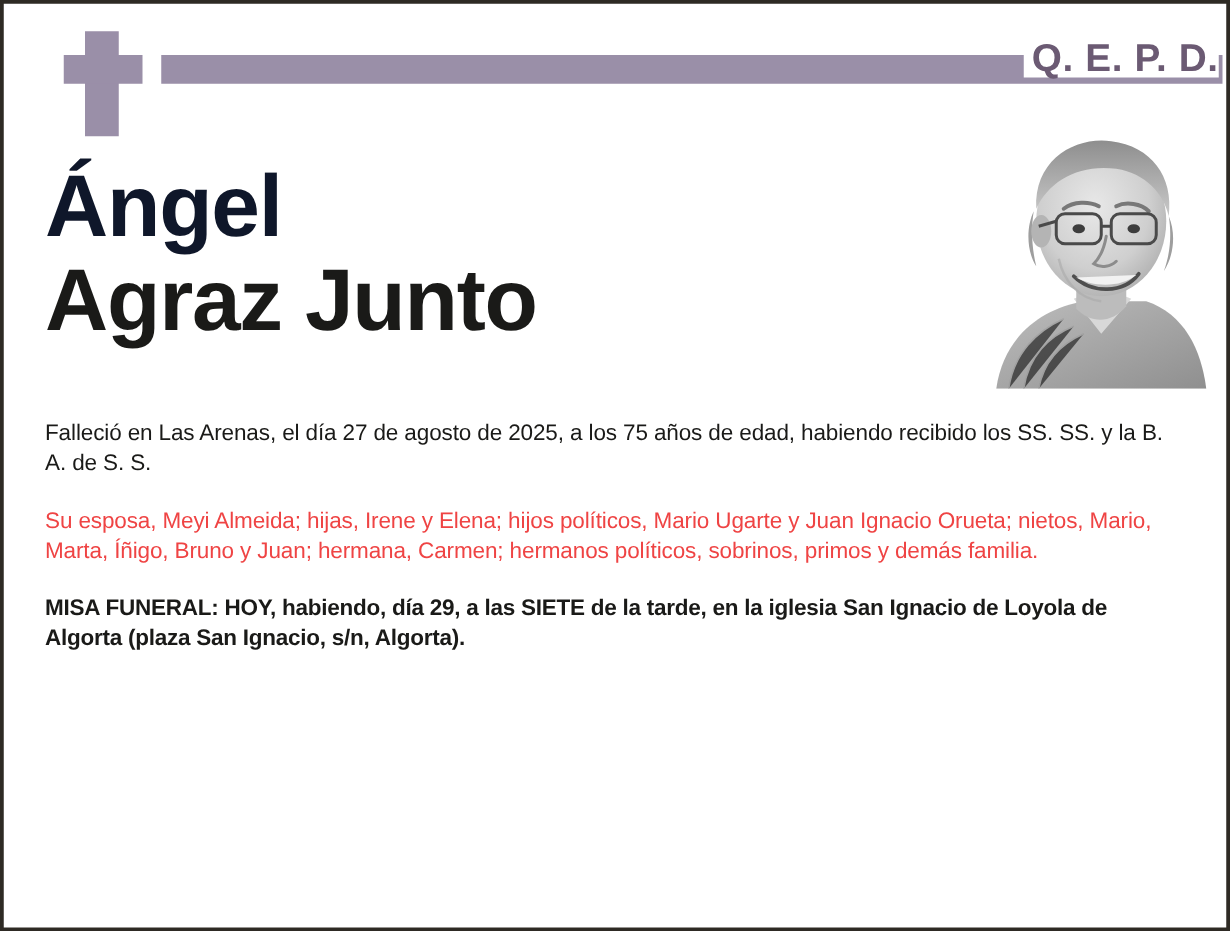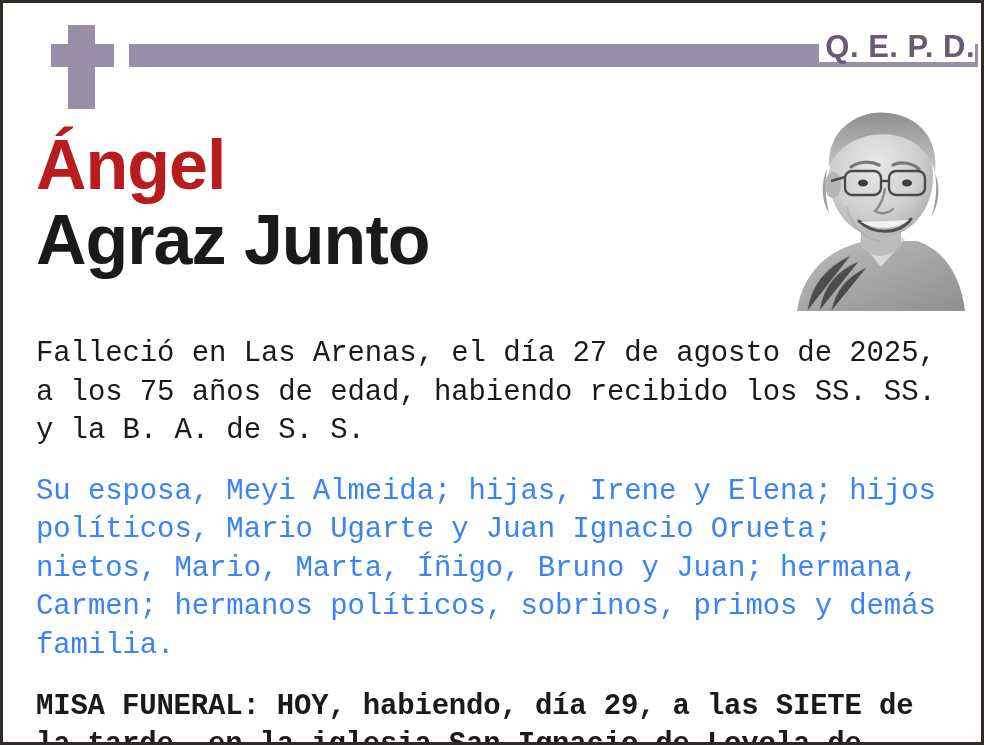--- a/index.html
+++ b/index.html
@@ -108,22 +108,22 @@
   .name-line + .name-line { margin-top: 6px; }
 
   
   .body-copy {
     position: absolute;
     left: 33px;
     top: 332px;
     width: 906px;
   }
   .para {
-    font-family: Liberation Mono, monospace;
-    font-size: 29px;
+    font-family: Liberation Sans, sans-serif;
+    font-size: 18px;
     line-height: 1.33;
     color: #1a1a18;
     margin: 0 0 22px 0;
     letter-spacing: -0.1px;
   }
   .para.bold {
     font-weight: 700;
     margin-bottom: 18px;
     letter-spacing: -0.2px;
   }
@@ -220,26 +220,26 @@
       <path d="M70 132 C 84 146, 110 146, 122 130" stroke="#4f4f4f" stroke-width="3" fill="none" stroke-linecap="round"></path>
       <path d="M72 133 C 86 141, 108 141, 120 131" fill="#f2f2f2"></path>
 
       <path d="M58 118 C 62 136, 74 150, 92 152" stroke="#aaaaaa" stroke-width="2" fill="none" opacity="0.6"></path>
 
       <rect x="0" y="0" width="178" height="40" fill="url(#fadeEdge)"></rect>
     </svg>
   </div>
 
   <div class="name-block">
-    <div class="name-line" style="color: #b91c1c;">Ángel</div>
+    <div class="name-line" style="color: #0f172a;">Ángel</div>
     <div class="name-line" style="color: rgb(26, 26, 24);">Agraz Junto</div>
   </div>
 
   <div class="body-copy">
     <p class="para" style="color: rgb(26, 26, 24);">Falleció en Las Arenas, el día 27 de agosto de 2025, a los 75 años de edad, habiendo recibido los SS. SS. y la B. A. de S. S.</p>
 
-    <p class="para" style="color: #3b82f6;">Su esposa, Meyi Almeida; hijas, Irene y Elena; hijos políticos, Mario Ugarte y Juan Ignacio Orueta; nietos, Mario, Marta, Íñigo, Bruno y Juan; hermana, Carmen; hermanos políticos, sobrinos, primos y demás familia.</p>
+    <p class="para" style="color: #ef4444;">Su esposa, Meyi Almeida; hijas, Irene y Elena; hijos políticos, Mario Ugarte y Juan Ignacio Orueta; nietos, Mario, Marta, Íñigo, Bruno y Juan; hermana, Carmen; hermanos políticos, sobrinos, primos y demás familia.</p>
 
     <p class="para bold" style="color: rgb(26, 26, 24);">MISA FUNERAL: HOY, habiendo, día 29, a las SIETE de la tarde, en la iglesia San Ignacio de Loyola de Algorta (plaza San Ignacio, s/n, Algorta).</p>
   </div>
 
 
 </div>
 
 </body></html>

